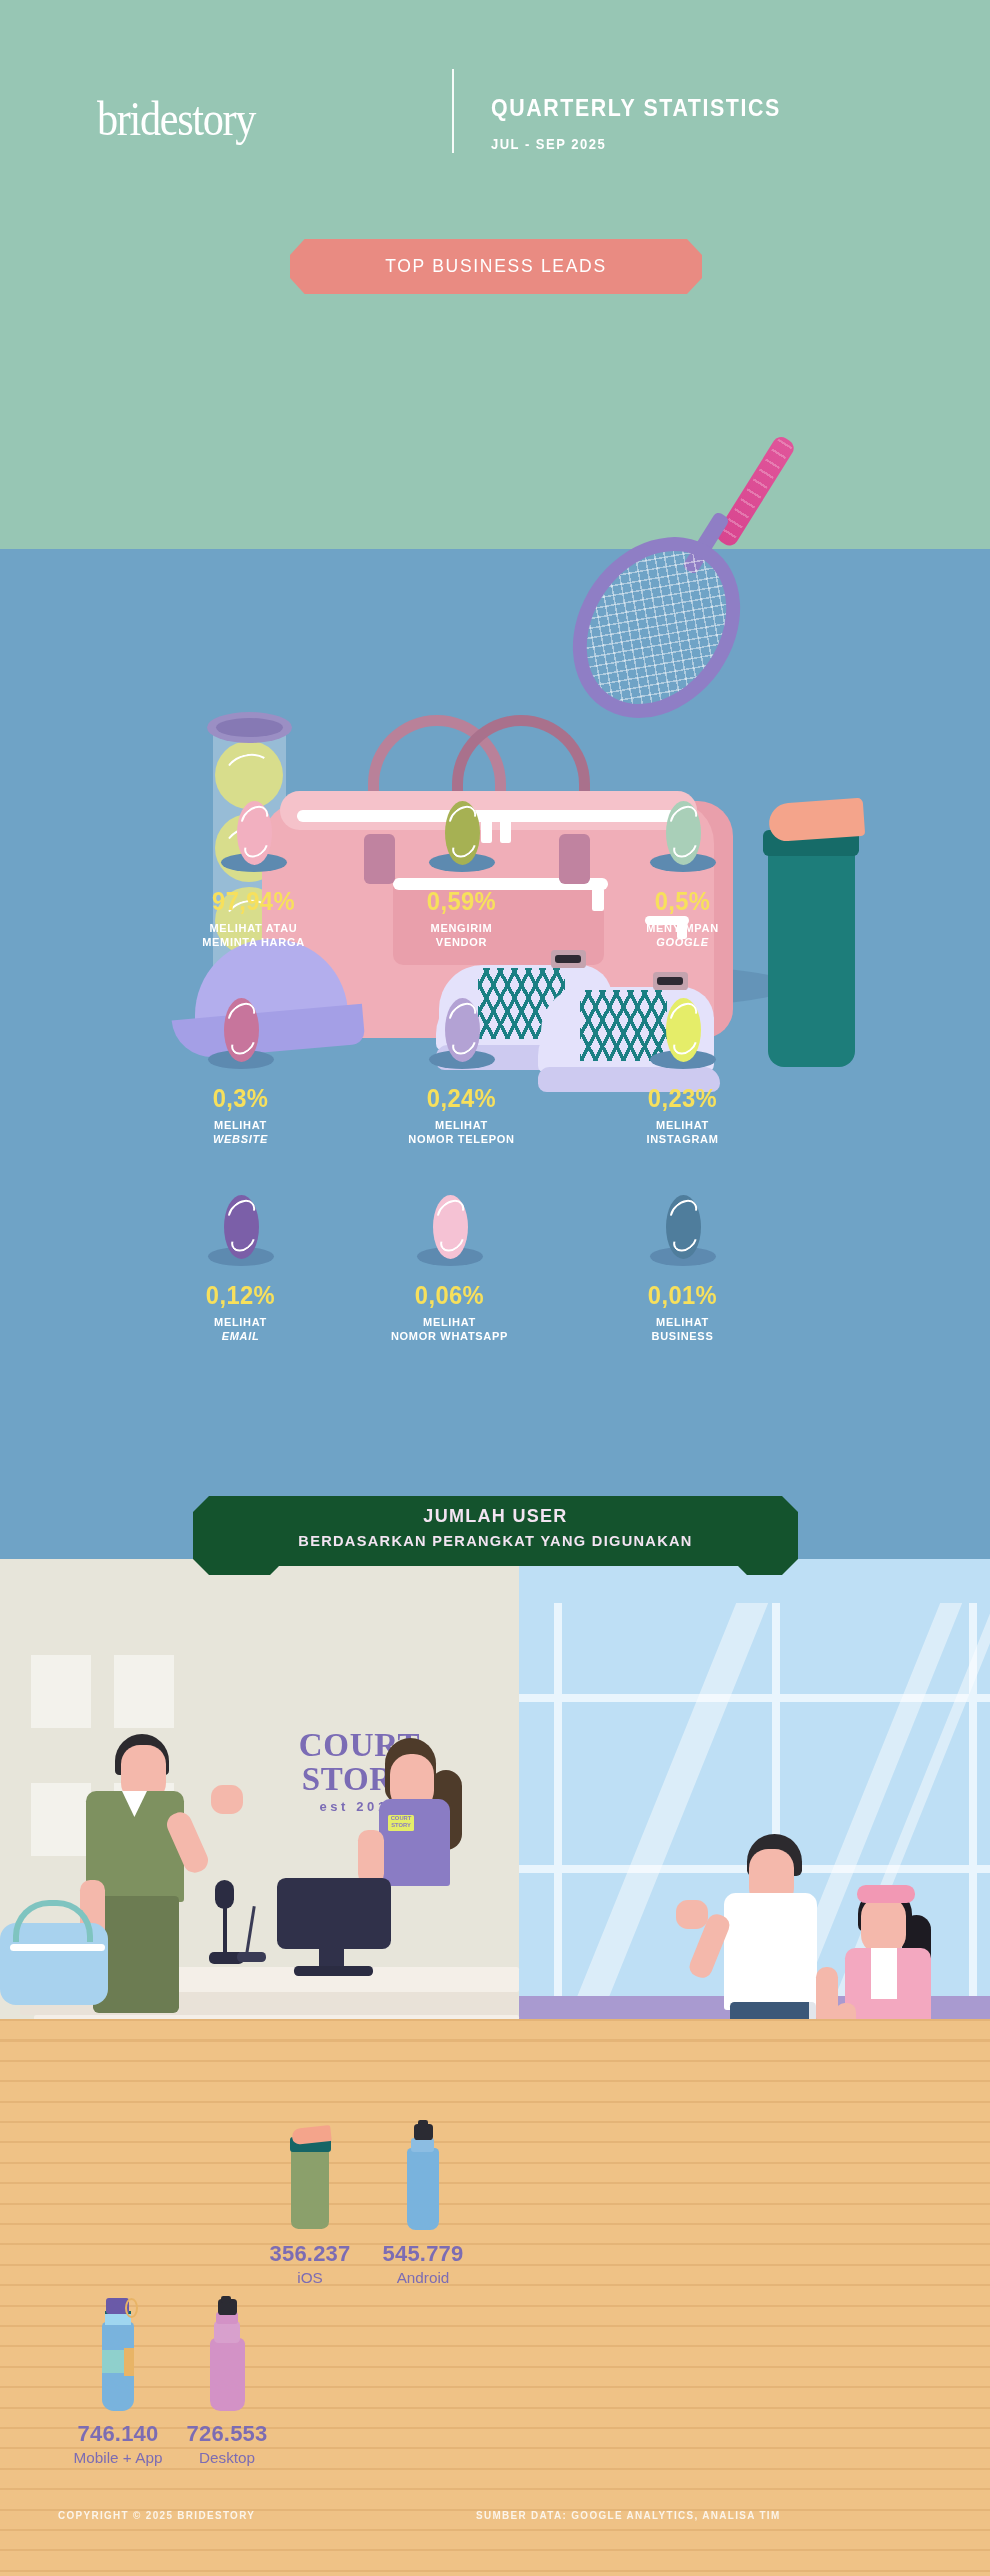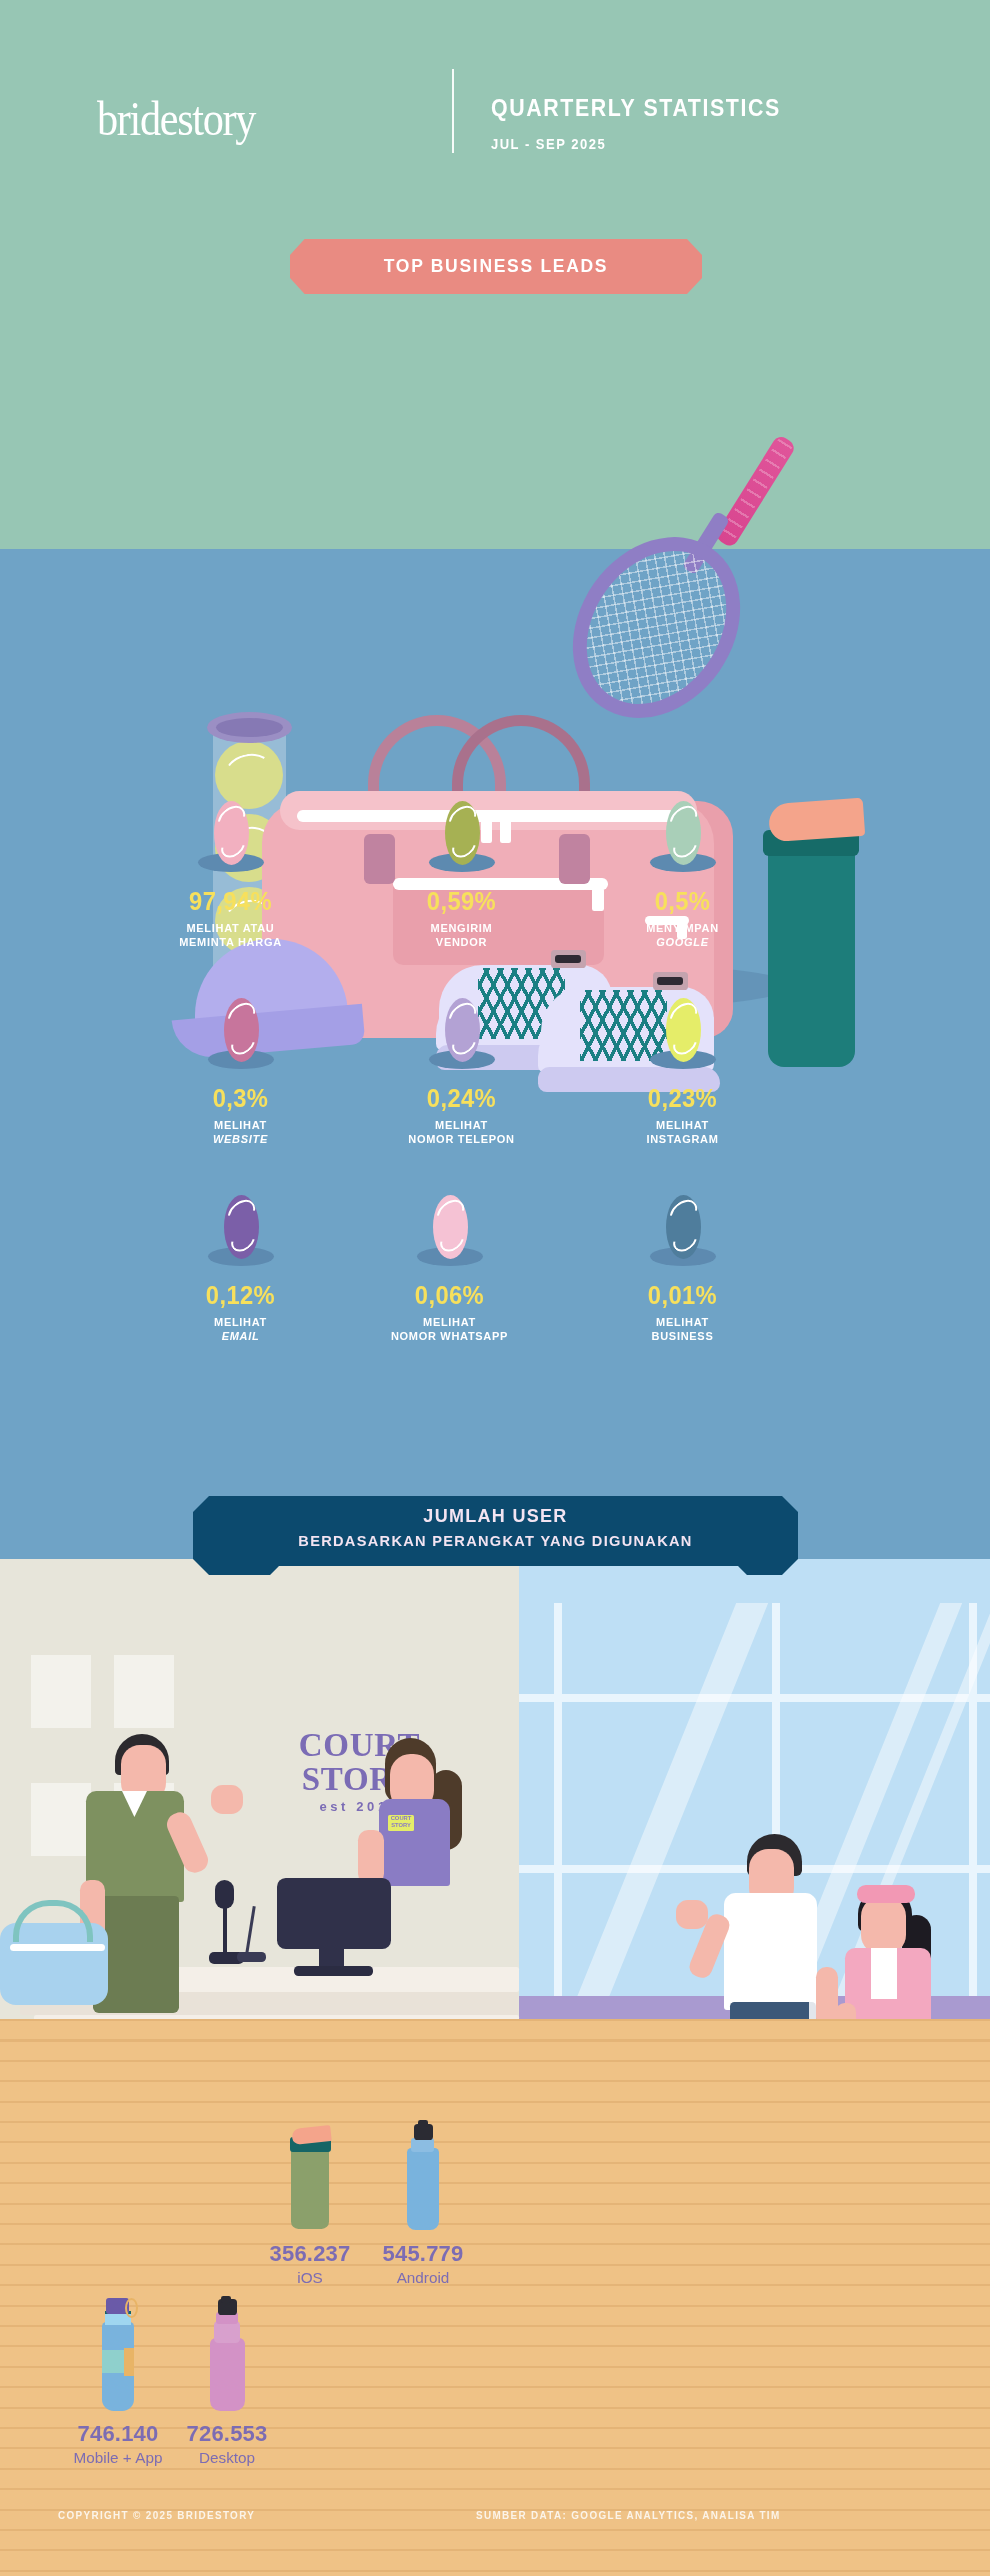--- a/index.html
+++ b/index.html
@@ -42,21 +42,21 @@
   }
 
   
   .badge-leads {
     position:absolute; left:290px; top:239px; width:412px; height:55px;
     background:#e98b82;
     clip-path:polygon(14.6px 0,397px 0,412px 16px,412px 39px,397px 55px,14.6px 55px,0 39px,0 16px);
     display:flex; align-items:center; justify-content:center;
   }
   .badge-leads span {
-    font-size:17.5px; font-weight:bold; color:#fff; letter-spacing:1.7px;
+    font-size:17.5px; font-weight:normal; color:#fff; letter-spacing:1.7px;
   }
 
   
   .hero { position:absolute; left:0; top:291px; width:991px; height:510px; }
   .ground-shadow {
     position:absolute; left:284px; top:670px; width:510px; height:50px;
     background:#5e8cb0; border-radius:50%; opacity:.65;
   }
 
   
@@ -192,21 +192,21 @@
   }
   .stat-label {
     font-size:11px; font-weight:bold; color:#ffffff;
     letter-spacing:0.7px; line-height:14px; margin-top:5.1px;
   }
   .stat-label .it { font-style:italic; }
 
   
   .banner-user {
     position:absolute; left:193px; top:1496px; width:605px; height:79px;
-    background:#0c4a6e;
+    background:#14532d;
     clip-path:polygon(16px 0,589px 0,605px 16px,605px 63px,589px 79px,554px 79px,
                       545px 70px,86px 70px,77px 79px,16px 79px,0 63px,0 16px);
     z-index:9;
   }
   .banner-user .bt {
     text-align:center; color:#f3e4f2; font-weight:bold;
     letter-spacing:1.3px;
   }
   .bu-title { font-size:18px; padding-top:10.2px; }
   .bu-sub   { font-size:14.6px; padding-top:5.8px; letter-spacing:1px; }
@@ -349,21 +349,21 @@
         <div class="toe"></div>
       <div class="lace"></div>
         <div class="tab">
           <i></i>
         </div>
         <div class="sole"></div>
     </div>
   </div>
 
   <div id="stat-grid">
-      <div class="stat" style="left: 121px; top: 801px;">
+      <div class="stat" style="left: 144px; top: 801px;">
         <div class="ball-wrap">
           <div class="ball-shadow"></div>
           <div class="ball" style="background:#f2b0c0">
             <div class="seam1"></div>
             <div class="seam2"></div>
           </div>
         </div>
         <div class="pct">97,94%</div>
         <div class="stat-label">
           <div>MELIHAT ATAU</div>

